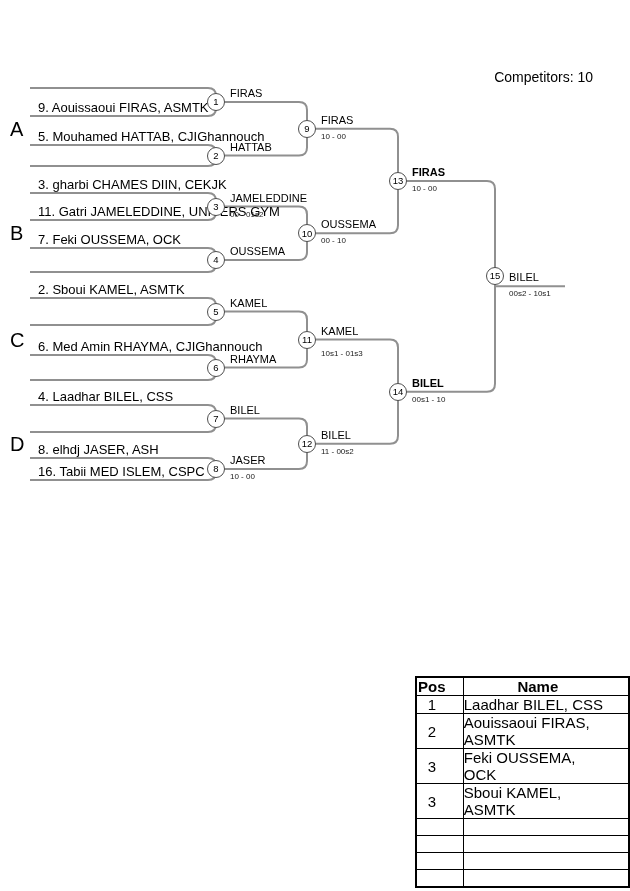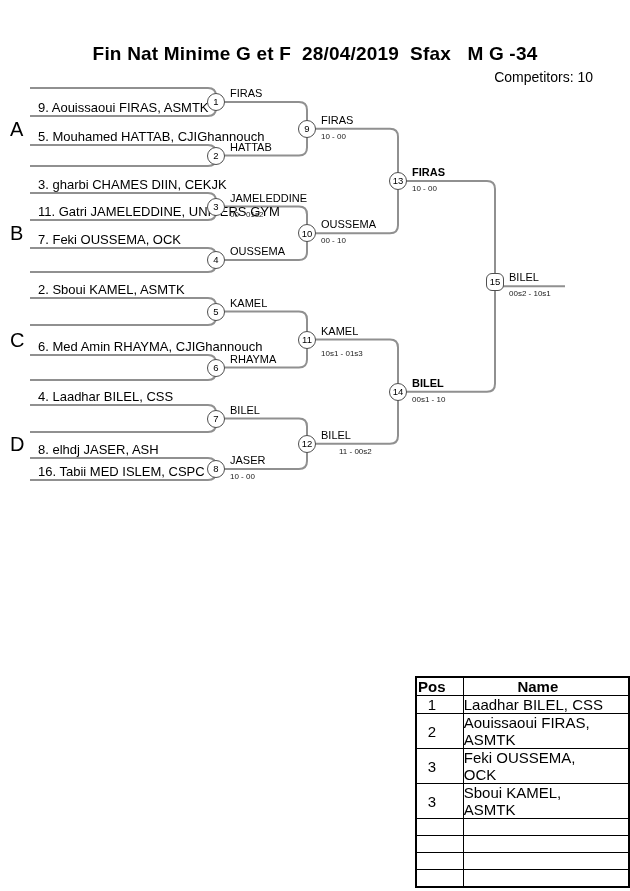--- a/index.html
+++ b/index.html
@@ -34,21 +34,20 @@
   table.results-table th { font-weight:bold; text-align:center; }
   .col-pos { width:30px; }
   .col-name { width:157px; }
   td.pos-cell { text-align:center; }
   td.name-cell { text-align:left; padding-left:6px; }
 </style>
 </head>
 <body>
 
 <div class="page">
-  <div class="title">Fin Nat Minime G et F  28/04/2019  Sfax   M G -34</div>
   <div class="competitors">Competitors: 10</div>
 
   <div id="bracket">
       <svg class="bracket-svg" viewBox="0 0 630 891">
         <path d="M 30 88 H 208 Q 216 88 216 96 V 108 Q 216 116 208 116 H 30" fill="none" stroke="#909090" stroke-width="2"></path>
         <path d="M 30 145 H 208 Q 216 145 216 153 V 158 Q 216 166 208 166 H 30" fill="none" stroke="#909090" stroke-width="2"></path>
         <path d="M 30 193 H 208 Q 216 193 216 201 V 212 Q 216 220 208 220 H 30" fill="none" stroke="#909090" stroke-width="2"></path>
         <path d="M 30 248 H 208 Q 216 248 216 256 V 264 Q 216 272 208 272 H 30" fill="none" stroke="#909090" stroke-width="2"></path>
         <path d="M 30 298 H 208 Q 216 298 216 306 V 317 Q 216 325 208 325 H 30" fill="none" stroke="#909090" stroke-width="2"></path>
         <path d="M 30 355 H 208 Q 216 355 216 363 V 372 Q 216 380 208 380 H 30" fill="none" stroke="#909090" stroke-width="2"></path>
@@ -94,31 +93,31 @@
       <div class="winner-label" style="left: 321px; top: 113.75px; position: absolute;">FIRAS</div>
       <div class="score-label" style="left: 321px; top: 131.75px; position: absolute;">10 - 00</div>
       <div class="match-circle" style="left: 298px; top: 119.75px; position: absolute;">9</div>
       <div class="winner-label" style="left: 321px; top: 218.25px; position: absolute;">OUSSEMA</div>
       <div class="score-label" style="left: 321px; top: 236.25px; position: absolute;">00 - 10</div>
       <div class="match-circle" style="left: 298px; top: 224.25px; position: absolute;">10</div>
       <div class="winner-label" style="left: 321px; top: 324.5px; position: absolute;">KAMEL</div>
       <div class="score-label" style="left: 321px; top: 349px; position: absolute;">10s1 - 01s3</div>
       <div class="match-circle" style="left: 298px; top: 330.5px; position: absolute;">11</div>
       <div class="winner-label" style="left: 321px; top: 428.75px; position: absolute;">BILEL</div>
-      <div class="score-label" style="left: 321px; top: 446.75px; position: absolute; margin-left: 18px;">11 - 00s2</div>
+      <div class="score-label" style="left: 321px; top: 446.75px; position: absolute;">11 - 00s2</div>
       <div class="match-circle" style="left: 298px; top: 434.75px; position: absolute;">12</div>
       <div class="winner-label bold" style="left: 412px; top: 166px; position: absolute;">FIRAS</div>
       <div class="score-label" style="left: 412px; top: 184px; position: absolute;">10 - 00</div>
       <div class="match-circle" style="left: 389px; top: 172px; position: absolute;">13</div>
       <div class="winner-label bold" style="left: 412px; top: 376.625px; position: absolute;">BILEL</div>
       <div class="score-label" style="left: 412px; top: 394.625px; position: absolute;">00s1 - 10</div>
       <div class="match-circle" style="left: 389px; top: 382.625px; position: absolute;">14</div>
       <div class="winner-label" style="left: 509px; top: 271.312px; position: absolute;">BILEL</div>
       <div class="score-label" style="left: 509px; top: 289.312px; position: absolute;">00s2 - 10s1</div>
-      <div class="match-circle" style="left: 486px; top: 273px; position: absolute; border-radius: 6px;">15</div>
+      <div class="match-circle" style="left: 486px; top: 267px; position: absolute;">15</div>
       <div class="group-letter" style="left: 10px; top: 115.75px; position: absolute;">A</div>
       <div class="group-letter" style="left: 10px; top: 220.25px; position: absolute;">B</div>
       <div class="group-letter" style="left: 10px; top: 326.5px; position: absolute;">C</div>
       <div class="group-letter" style="left: 10px; top: 430.75px; position: absolute;">D</div>
     </div>
 
   <table class="results-table">
     <thead>
         <tr id="results-head-row">
           <th class="col-pos">Pos</th>

